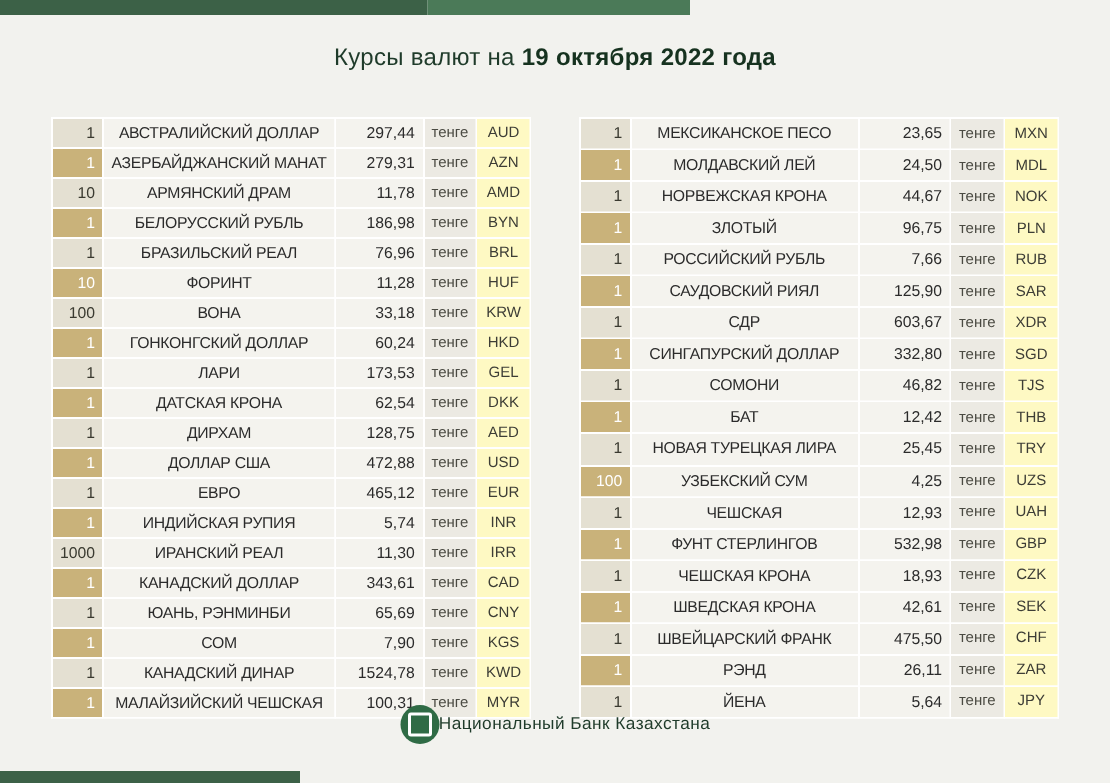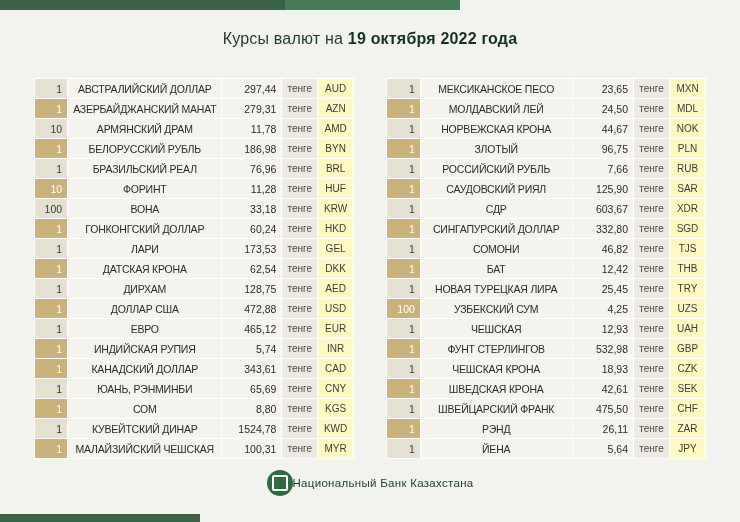--- a/index.html
+++ b/index.html
@@ -242,43 +242,50 @@
             <td class="code">EUR</td>
           </tr>
           <tr>
             <td class="qty accent">1</td>
             <td class="name">ИНДИЙСКАЯ РУПИЯ</td>
             <td class="rate">5,74</td>
             <td class="cur">тенге</td>
             <td class="code">INR</td>
           </tr>
           <tr>
+            <td class="qty">1000</td>
+            <td class="name">ИРАНСКИЙ РЕАЛ</td>
+            <td class="rate">11,30</td>
+            <td class="cur">тенге</td>
+            <td class="code">IRR</td>
+          </tr>
+          <tr>
             <td class="qty accent">1</td>
             <td class="name">КАНАДСКИЙ ДОЛЛАР</td>
             <td class="rate">343,61</td>
             <td class="cur">тенге</td>
             <td class="code">CAD</td>
           </tr>
           <tr>
             <td class="qty">1</td>
             <td class="name">ЮАНЬ, РЭНМИНБИ</td>
             <td class="rate">65,69</td>
             <td class="cur">тенге</td>
             <td class="code">CNY</td>
           </tr>
           <tr>
             <td class="qty accent">1</td>
             <td class="name">СОМ</td>
-            <td class="rate">8,80</td>
+            <td class="rate">7,90</td>
             <td class="cur">тенге</td>
             <td class="code">KGS</td>
           </tr>
           <tr>
             <td class="qty">1</td>
-            <td class="name">КУВЕЙТСКИЙ ДИНАР</td>
+            <td class="name">КАНАДСКИЙ ДИНАР</td>
             <td class="rate">1524,78</td>
             <td class="cur">тенге</td>
             <td class="code">KWD</td>
           </tr>
           <tr>
             <td class="qty accent">1</td>
             <td class="name">МАЛАЙЗИЙСКИЙ ЧЕШСКАЯ</td>
             <td class="rate">100,31</td>
             <td class="cur">тенге</td>
             <td class="code">MYR</td>

